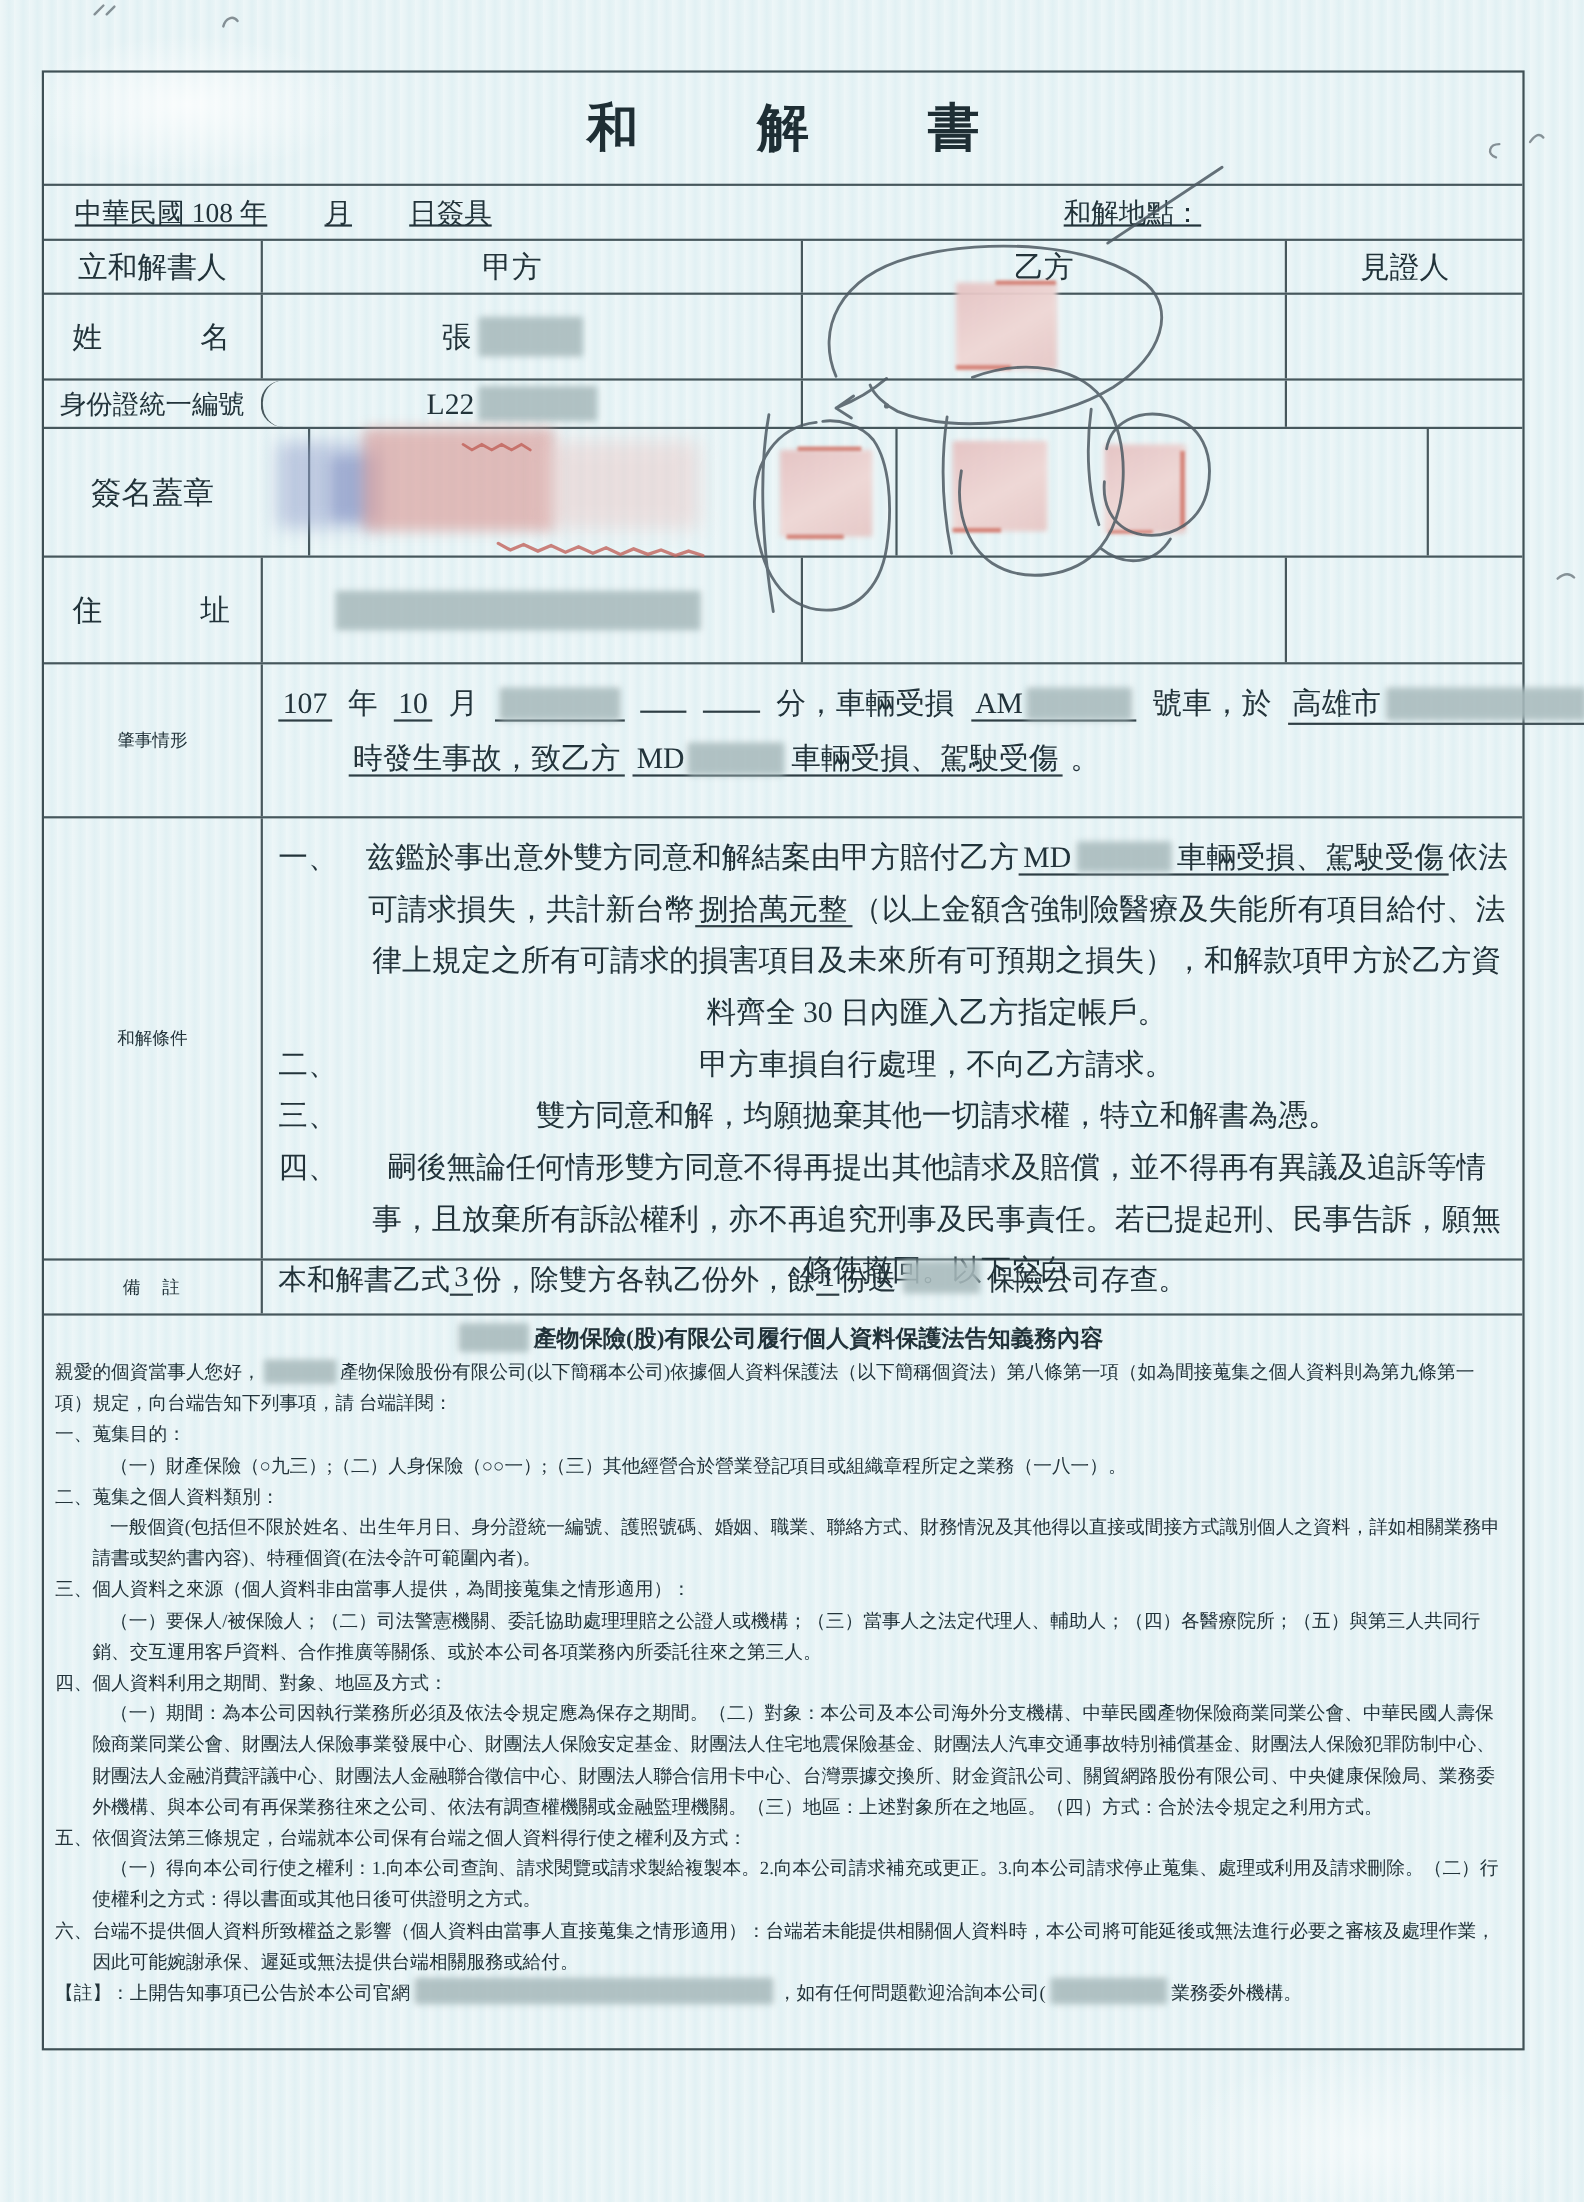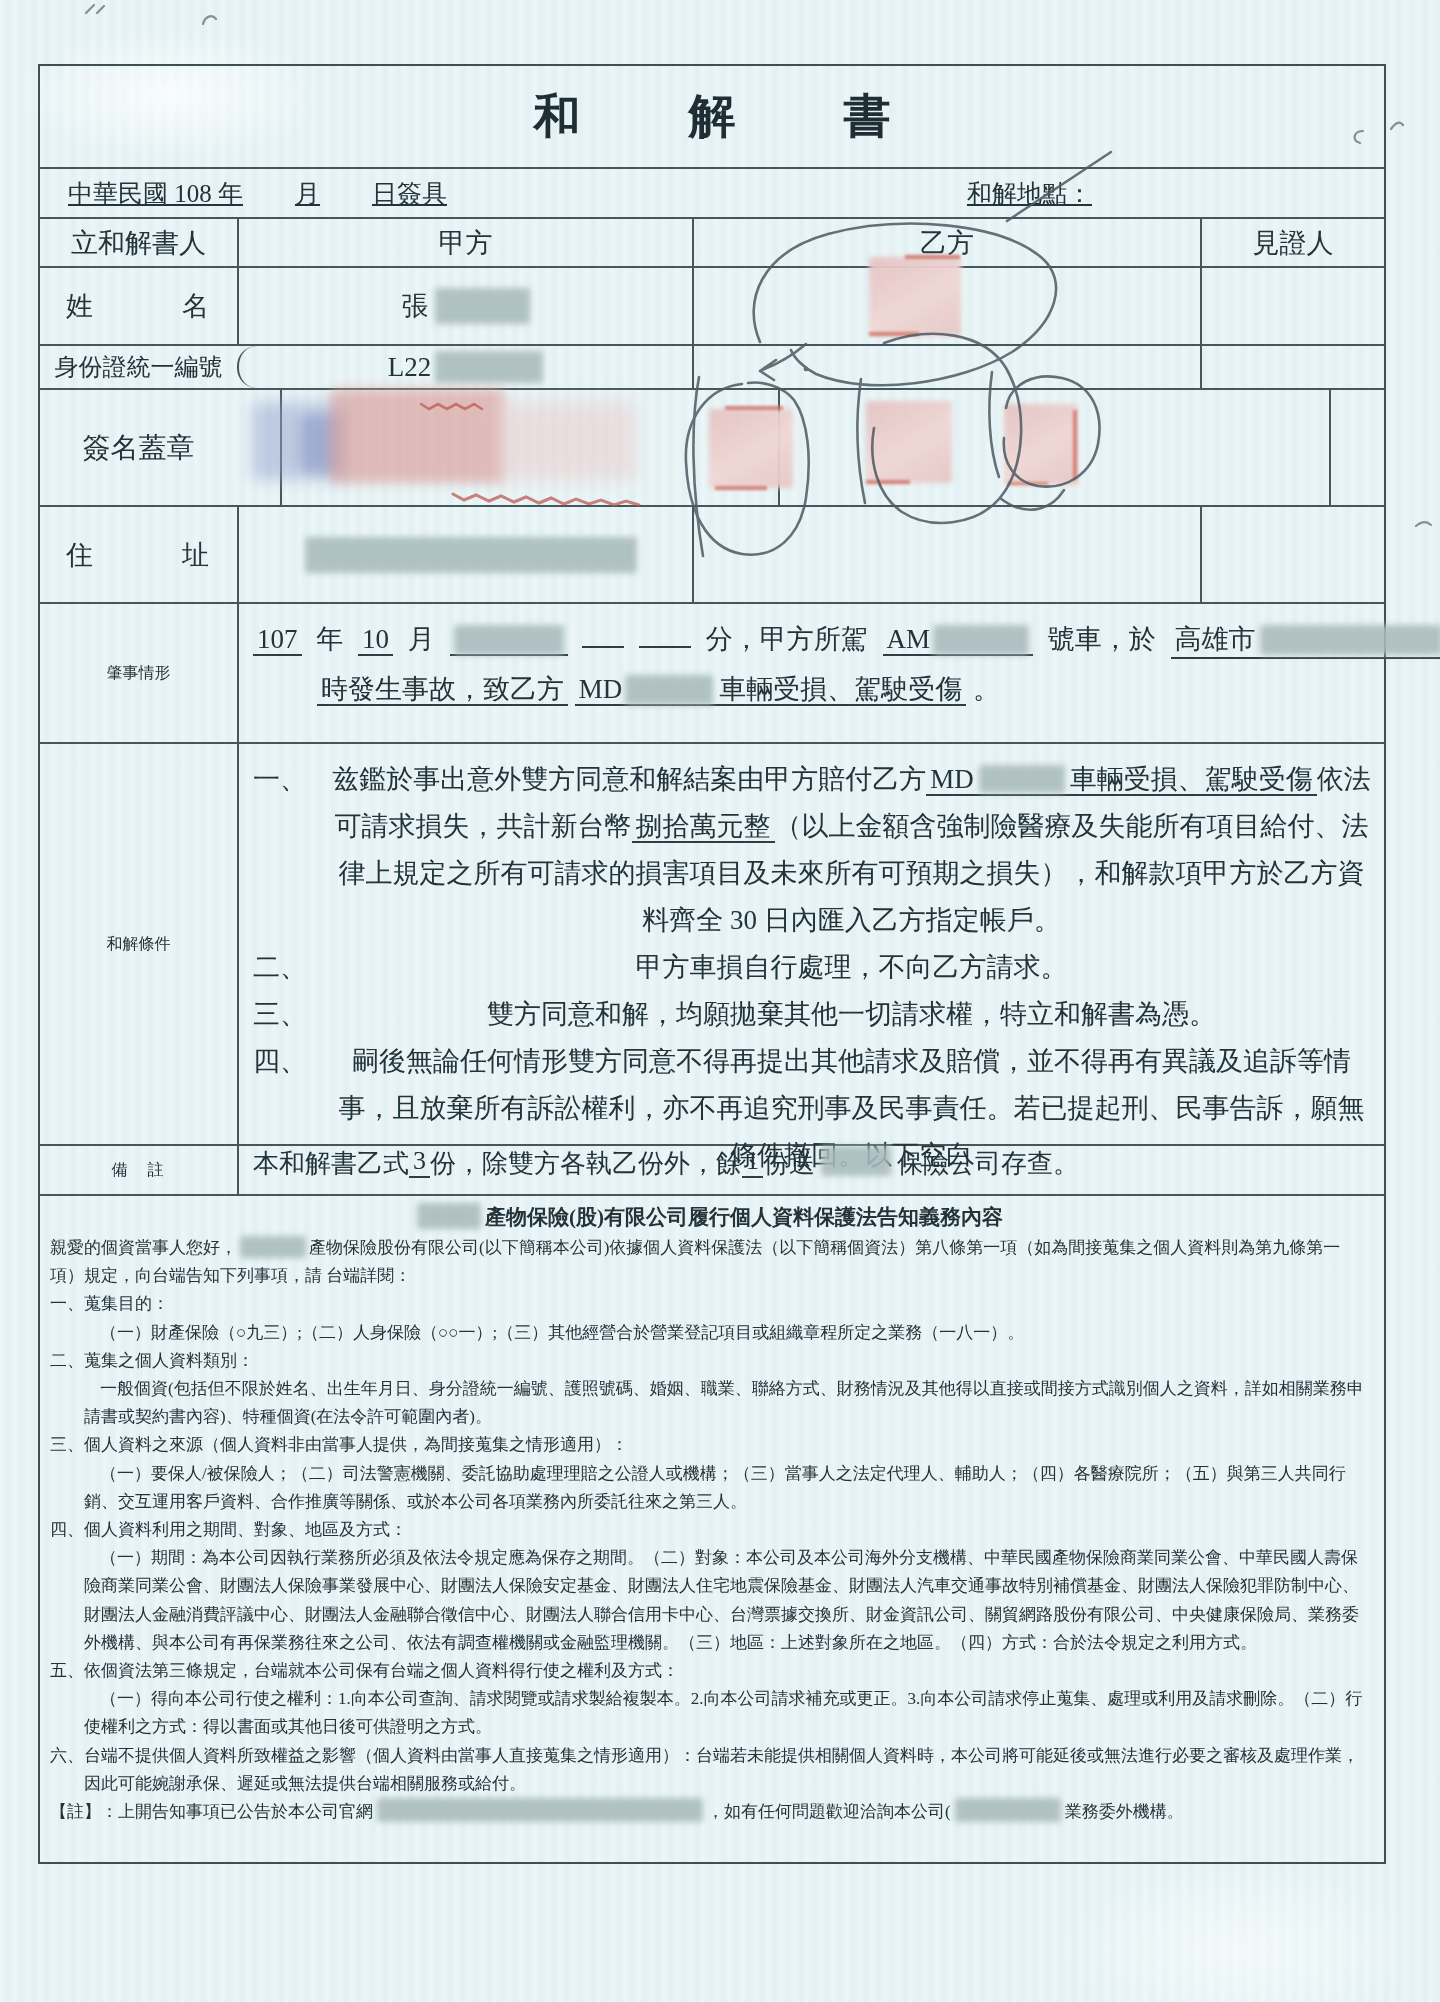--- a/index.html
+++ b/index.html
@@ -16,21 +16,21 @@
   .box {
     position:absolute; left:38px; top:64px; width:1348px; height:1800px;
     border:2.5px solid #3f5055; background:transparent;
   }
   .trow { display:flex; border-top:2px solid #46575c; }
   .trow.first { border-top:none; }
   .cell { display:flex; align-items:center; justify-content:center; }
   .cell + .cell { border-left:2px solid #46575c; }
   .c-label { width:197px; flex:none; }
   .c-a { width:455px; flex:none; }
-  .c-b { width:508px; flex:none; }
+  .c-b { width:440px; flex:none;margin-left:36px; }
   .c-w { flex:1; }
   .c-rest { flex:1; border-left:2px solid #46575c; display:block; }
 
   .r-title { height:101px; align-items:center; justify-content:center; display:flex; }
   .doc-title { font-size:47px; font-weight:bold; letter-spacing:108px; text-indent:108px; color:#1e2e34; }
   .r-date { height:50px; display:flex; align-items:center; font-size:25px; padding-left:28px;text-decoration:underline; }
   .d-month { margin-left:52px; }
   .d-day { margin-left:52px; }
   .d-loc { margin-left:auto; margin-right:292px; }
   .r-head { height:49px; font-size:27px; }
@@ -144,21 +144,21 @@
       <div class="cell c-label">肇事情形</div>
       <div class="c-rest acc-content">
         <div class="acc-line1">
           <span class="ul">107</span><span class="acc-sp"></span>
           <span>年</span><span class="acc-sp"></span>
           <span class="ul">10</span><span class="acc-sp"></span>
           <span>月</span><span class="acc-sp"></span>
           <span class="ul"><span class="rd" style="width:110px;height:30px;"></span></span><span class="acc-sp"></span>
           <span class="bk" style="width:42px;"></span><span class="acc-sp"></span>
           <span class="bk" style="width:52px;"></span><span class="acc-sp"></span>
-          <span>分，甲方所駕</span><span class="acc-sp"></span>
+          <span>分，車輛受損</span><span class="acc-sp"></span>
           <span class="ul"><span>AM</span><span class="rd" style="width:96px;height:30px;margin-left:3px;"></span></span><span class="acc-sp"></span>
           <span>號車，於</span><span class="acc-sp"></span>
           <span class="ul loc-group"><span>高雄市</span><span class="rd" style="width:182px;height:30px;margin-left:4px;"></span></span>
         </div>
         <div class="acc-line2">
           <span class="ul">時發生事故，致乙方</span>
           <span class="ul"><span>MD</span><span class="rd" style="width:88px;height:30px;margin-left:3px;margin-right:6px;"></span><span>車輛受損、駕駛受傷</span></span>
           <span>。</span>
         </div>
       </div>

